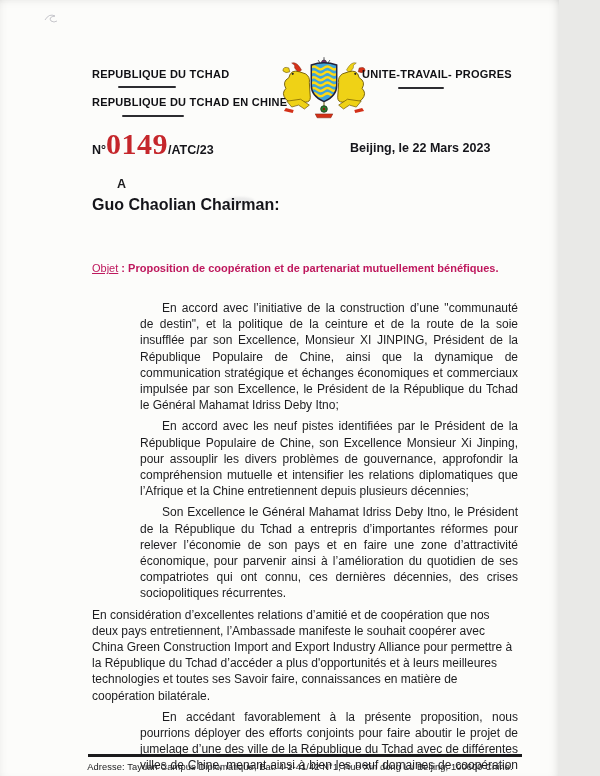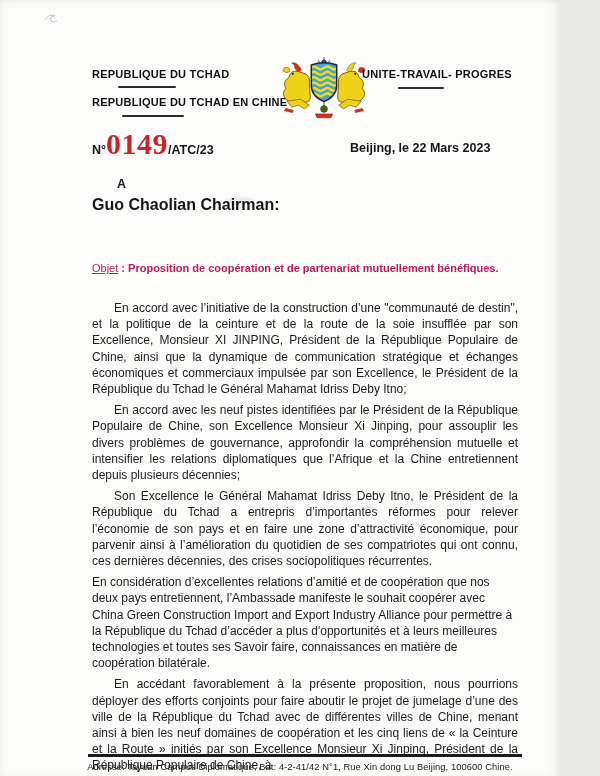--- a/index.html
+++ b/index.html
@@ -43,21 +43,21 @@
   .subject .b{font-weight:bold;}
 
   
   .smudge{position:absolute;left:226px;top:197px;width:28px;height:8px;background:rgba(140,140,155,.16);border-radius:50%;filter:blur(1px);}
   .scribble{position:absolute;left:42px;top:11px;}
 
   
   .body-text{position:absolute;left:92px;top:300px;width:426px;font-size:12px;line-height:16.2px;color:#1c1c1f;}
   .para{margin:0 0 5px 0;}
   .para.justify{text-align:justify;}
-  .para.indent{text-indent:22px;}
+  .para.indent{text-indent:22px;margin-left:48px;}
   .para.leftalign{text-align:left;}
 
   
   .footer-rule{position:absolute;left:88px;top:754px;width:434px;height:3px;background:#1a1a1c;}
   .footer-text{position:absolute;left:0;top:762px;width:600px;text-align:center;font-size:9.3px;font-weight:normal;color:#1a1a1c;letter-spacing:.1px;}
 </style>
 </head>
 <body>
 
 <div class="page">

